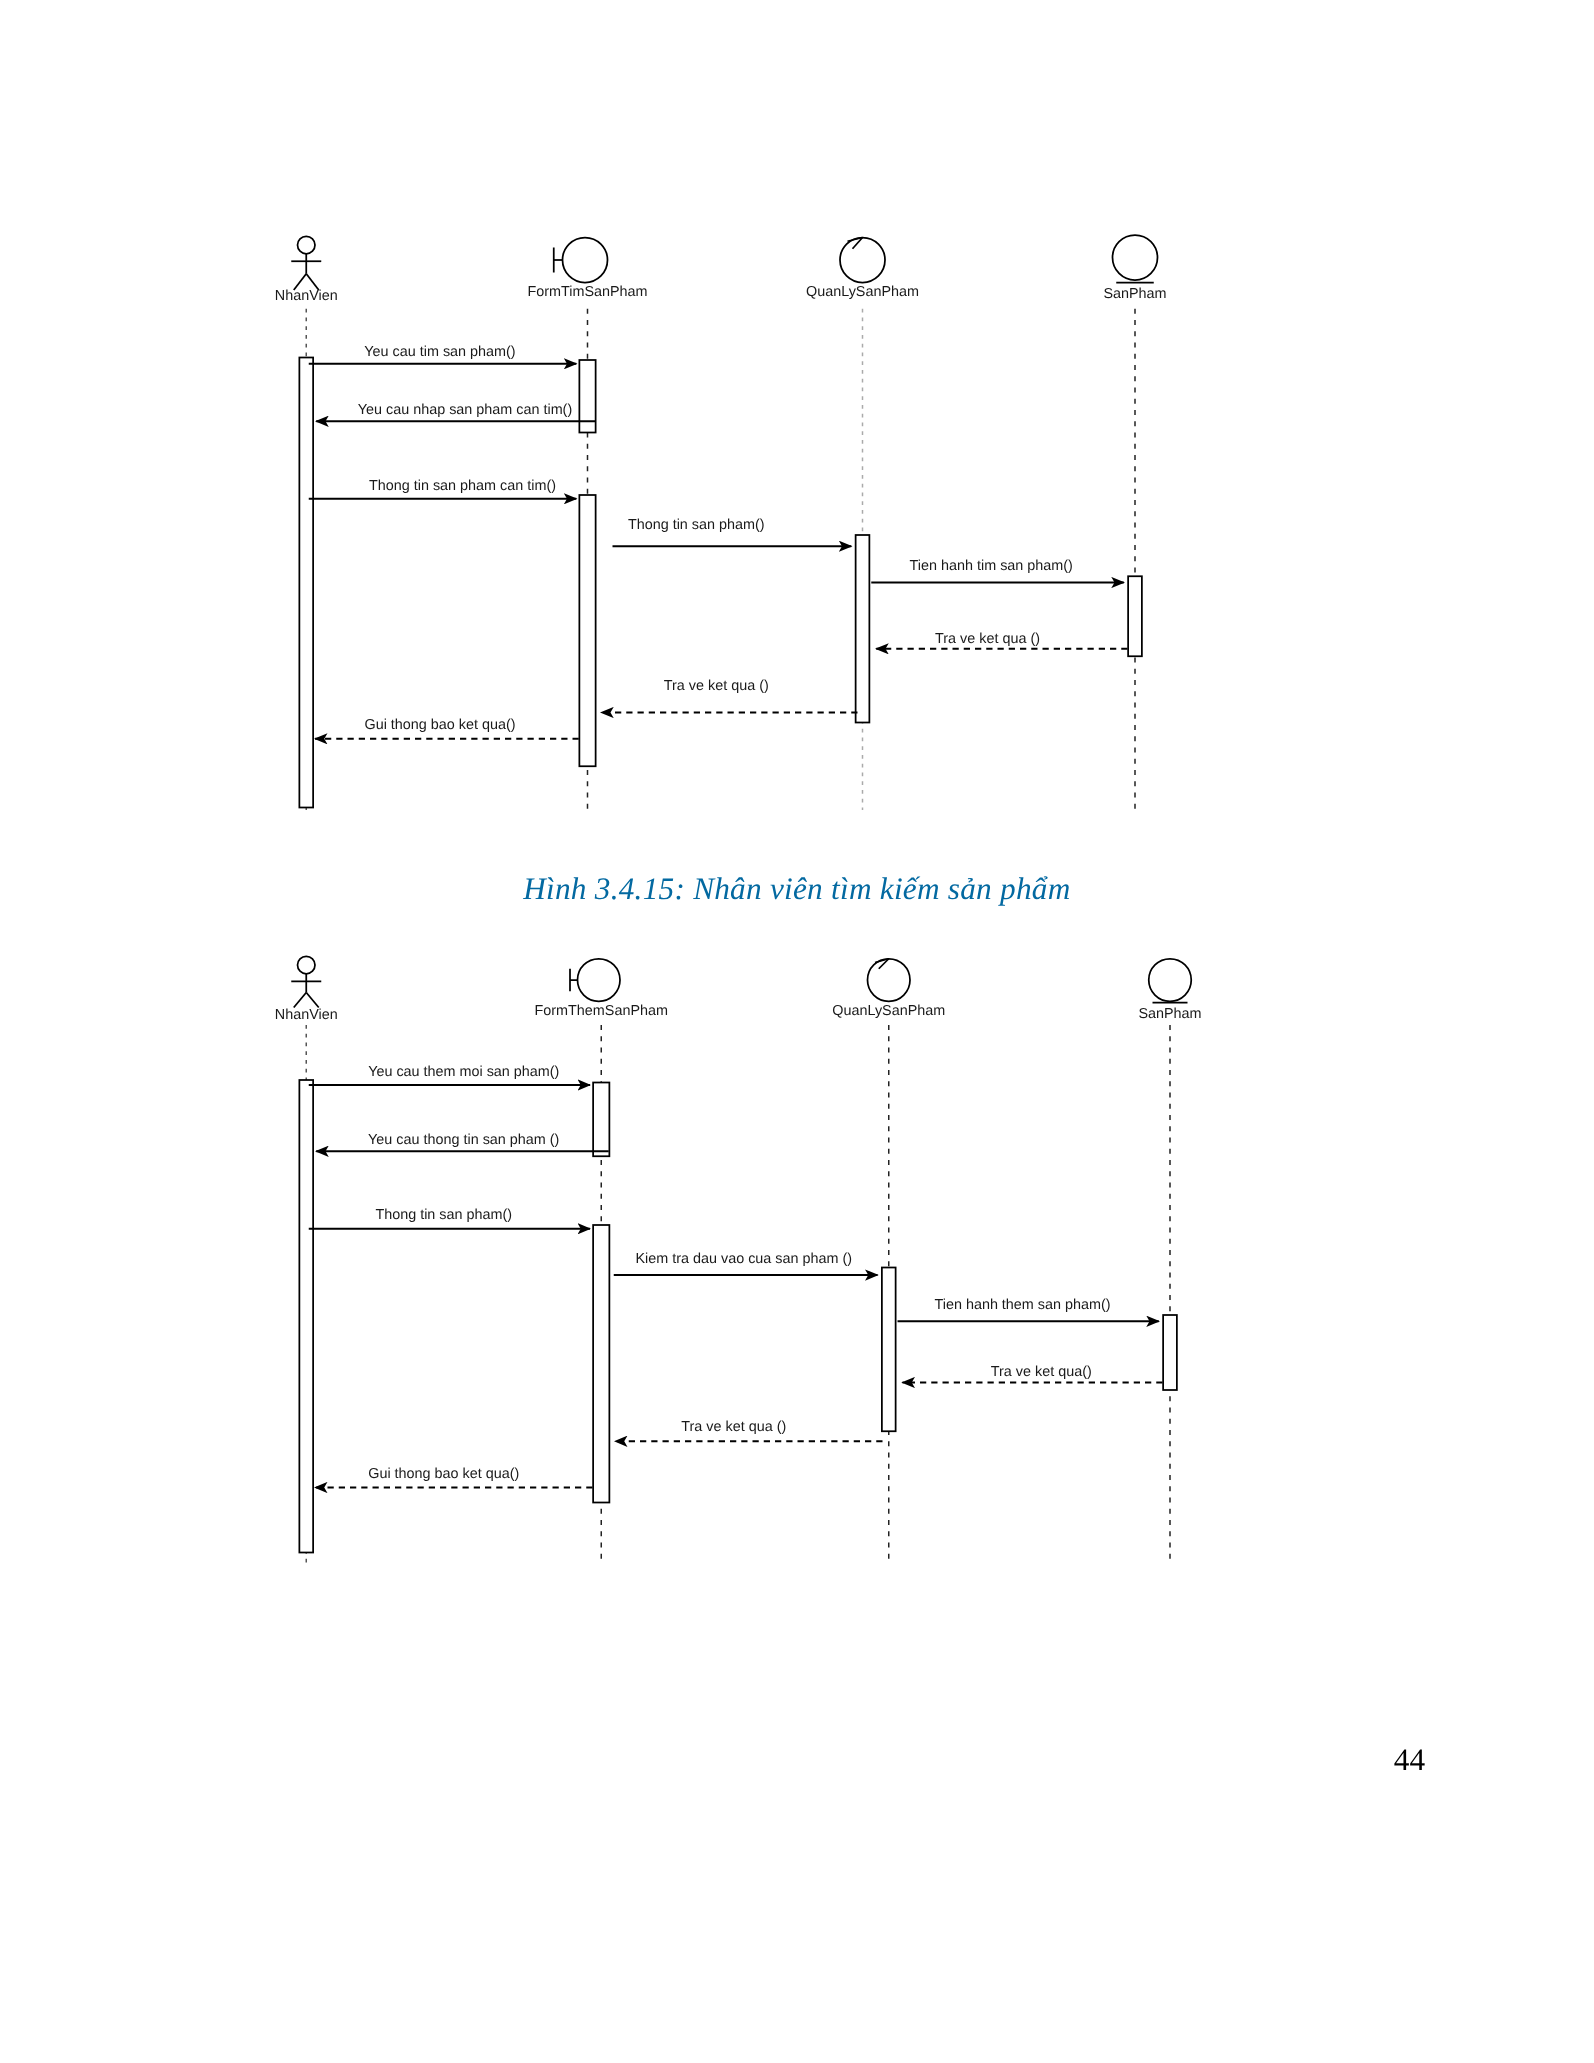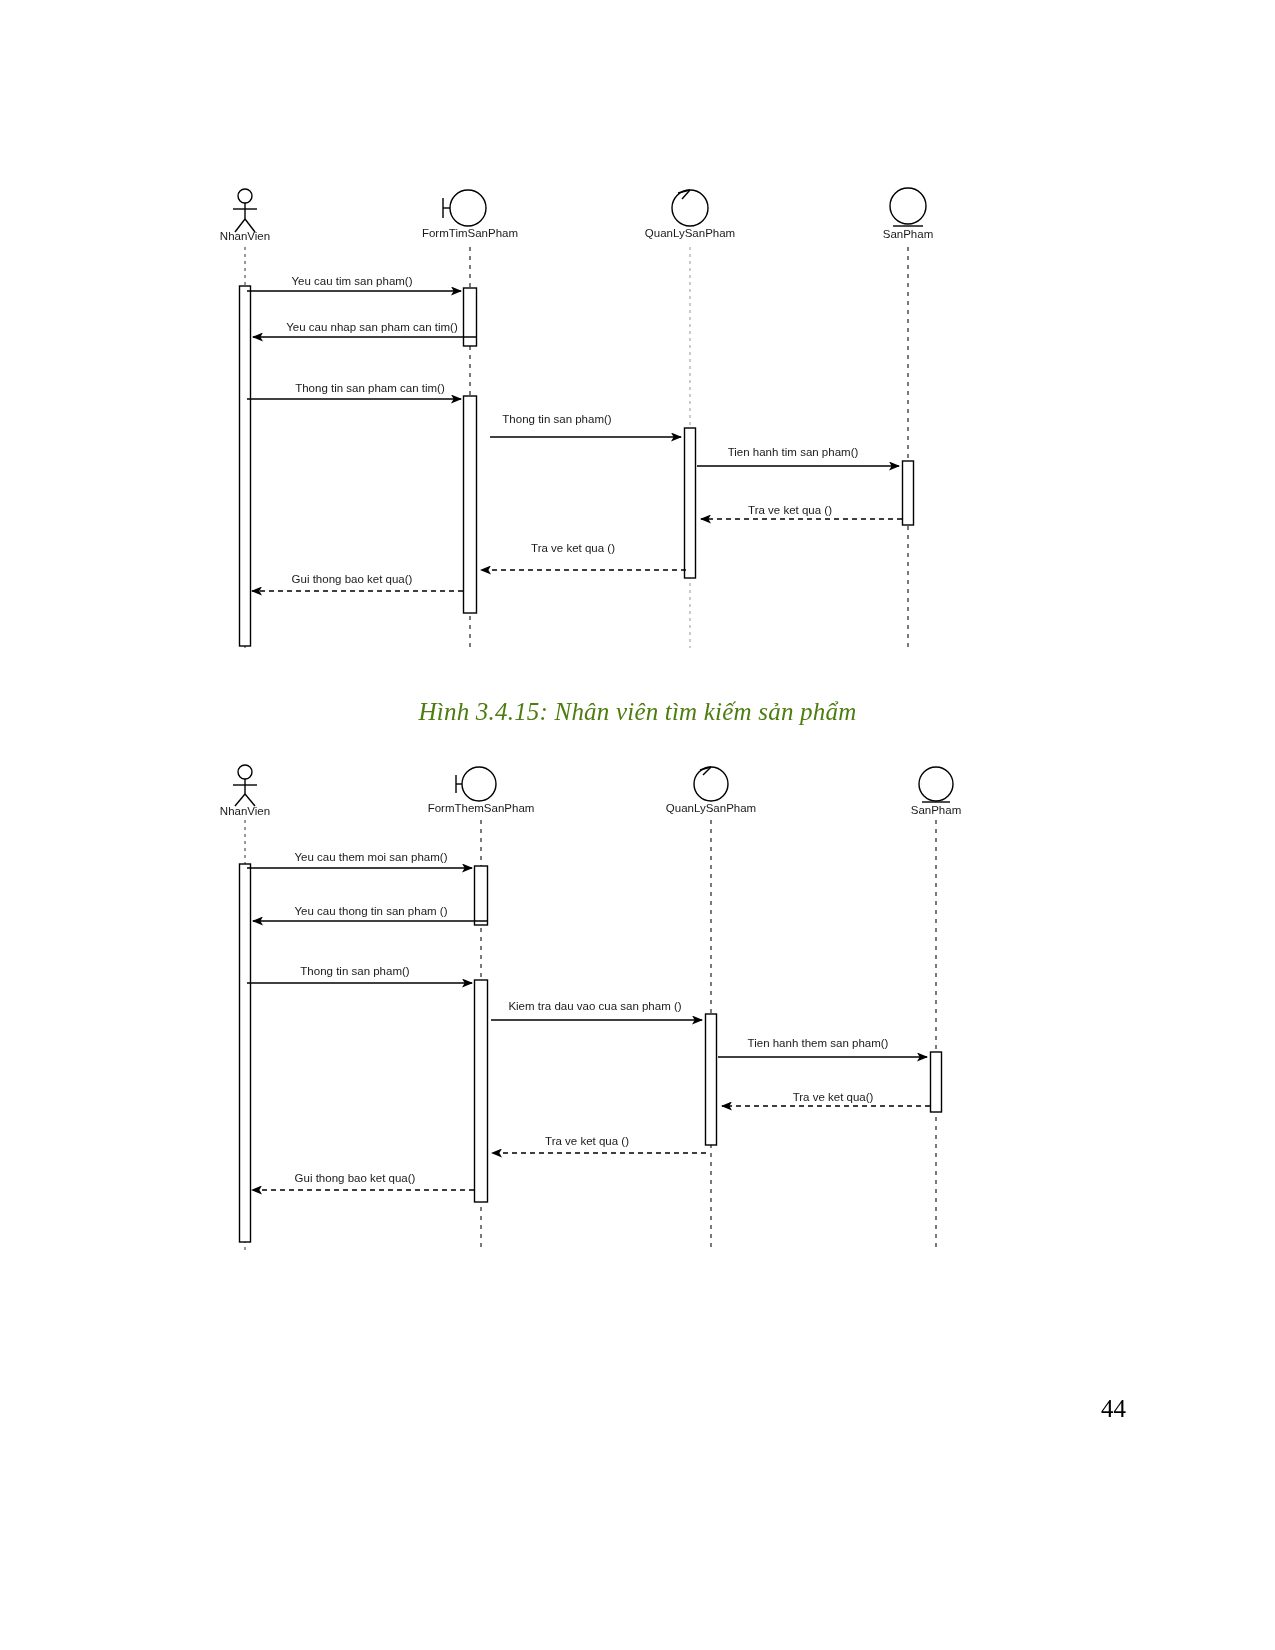--- a/index.html
+++ b/index.html
@@ -31,29 +31,29 @@
   .svg-wrap { display: block; }
 
   .caption {
     position: absolute;
     left: 0;
     width: 1275px;
     text-align: center;
     font-family: "Liberation Serif", serif;
     font-style: italic;
     font-size: 25px;
-    color: #4d7c0f;
+    color: #0369a1;
     letter-spacing: 0.2px;
   }
   #caption-1 { top: 698px; }
   #caption-2 { top: 1308px; }
 
   .page-number {
     position: absolute;
-    right: 149px;
+    right: 135px;
     top: 1395px;
     font-family: "Liberation Serif", serif;
     font-size: 25px;
     color: #000000;
     margin-left: 32px;
   }
 
   svg text {
     font-family: "Liberation Sans", sans-serif;
     fill: #1a1a1a;

